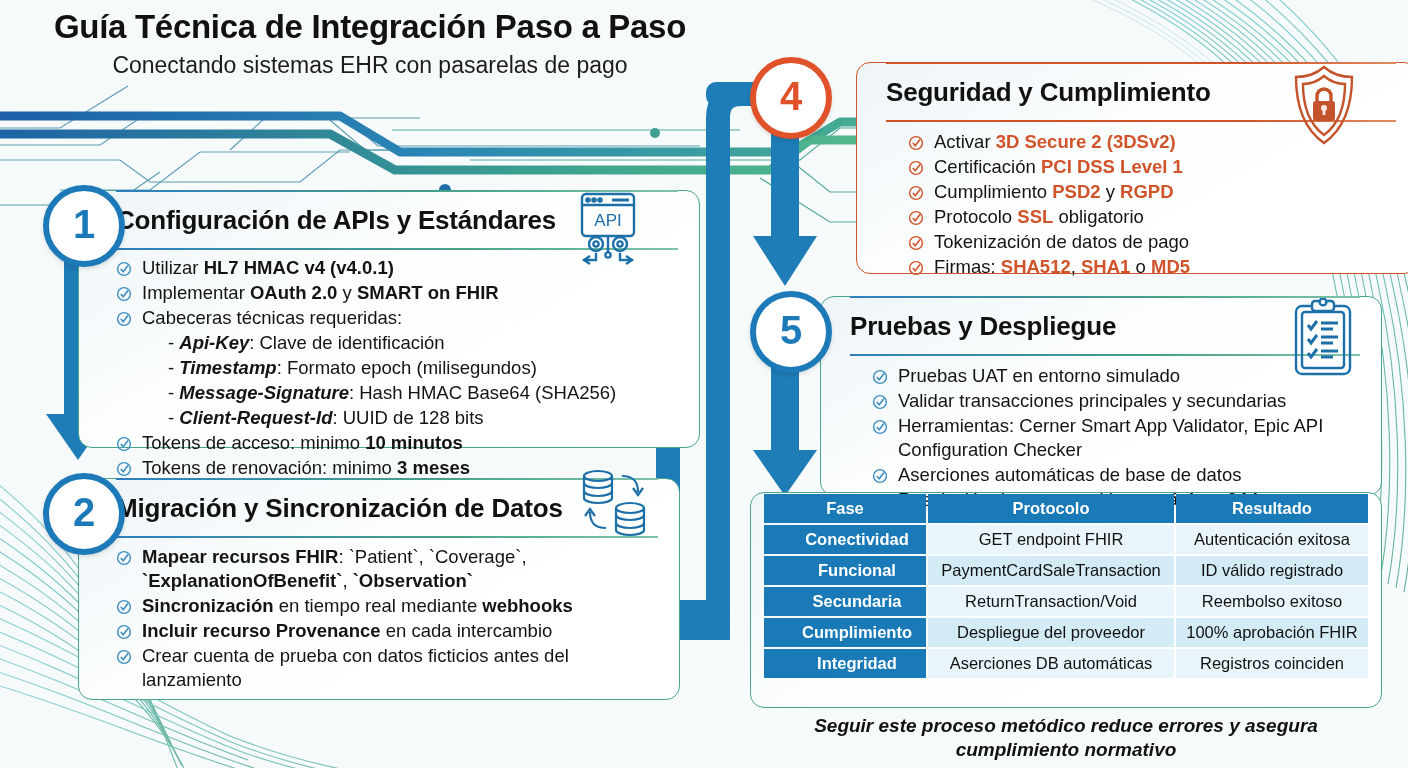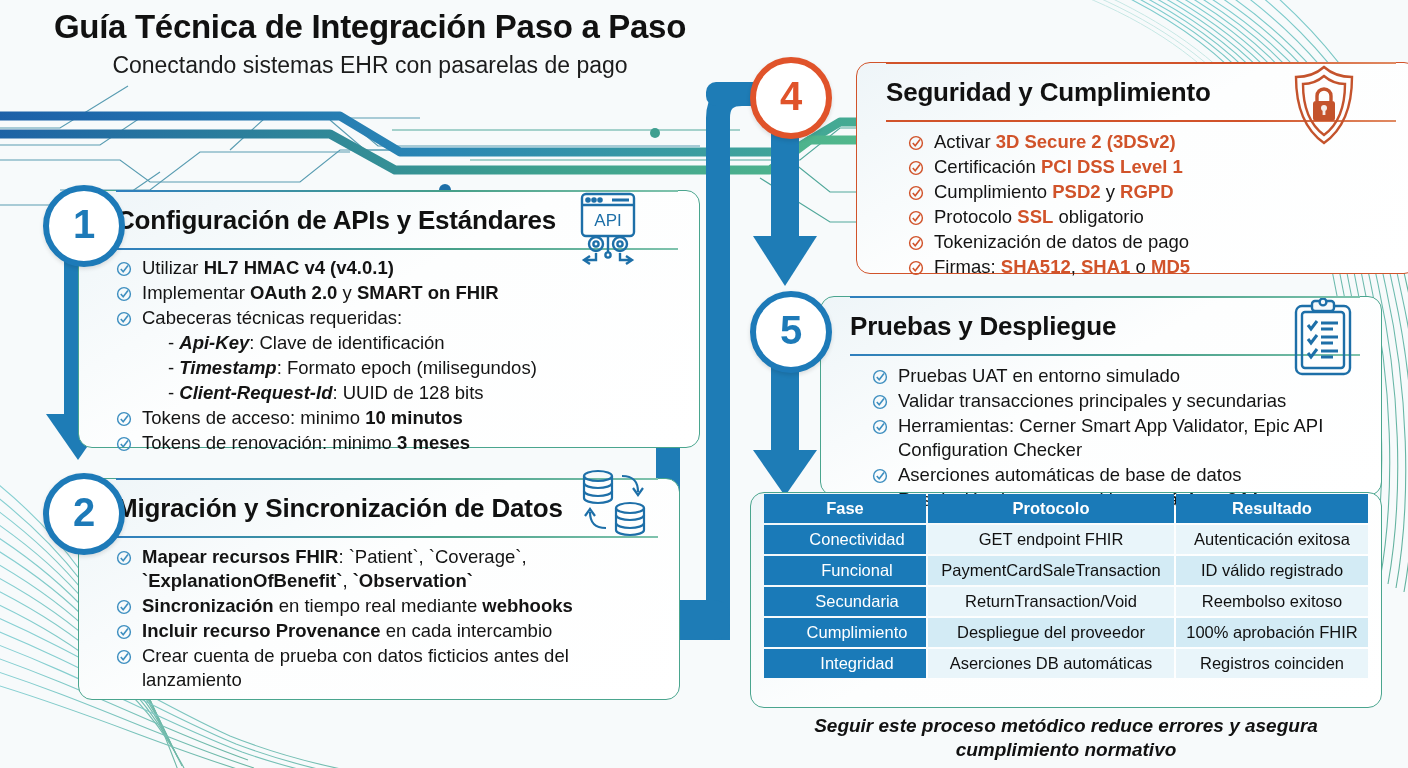--- a/index.html
+++ b/index.html
@@ -78,21 +78,21 @@
   .tbl-title{text-align:center;font-size:20px;font-weight:bold;color:#111;padding:6px 0 5px;}
   table.pt{border-collapse:separate;border-spacing:2px;width:100%;table-layout:fixed;}
   table.pt th{
     background:#1a7ab8;color:#fff;font-size:16.5px;font-weight:bold;
     padding:5px 2px;text-align:center;
   }
   table.pt td{
     font-size:16.5px;padding:5px 4px;text-align:center;color:#111;
     background:#d9eef6;
   }
-  table.pt td.ph{background:#1a7ab8;color:#fff;font-weight:normal;padding-left:28px;}
+  table.pt td.ph{background:#1a7ab8;color:#fff;font-weight:bold;padding-left:28px;}
   table.pt tr:nth-child(odd) td{background:#e9f5fa;}
   table.pt tr:nth-child(even) td{background:#d3ebf5;}
   table.pt tr td.ph{background:#1a7ab8;}
 
   .footnote{
     position:absolute;text-align:center;font-size:19px;font-weight:bold;
     font-style:italic;color:#111;line-height:1.25;
   }
   .icon{position:absolute;z-index:5;}
 </style>
@@ -266,20 +266,21 @@
           <li><span class="tick"><svg viewBox="0 0 20 20" width="16" height="16" fill="none" stroke="#3e8fc0" stroke-width="1.8">
                 <circle cx="10" cy="10" r="8"></circle>
                 <path d="M6,10 L9,13.5 L15,5.5" stroke-width="2"></path>
               </svg></span>Implementar <b>OAuth 2.0</b> y <b>SMART on FHIR</b></li>
           <li><span class="tick"><svg viewBox="0 0 20 20" width="16" height="16" fill="none" stroke="#3e8fc0" stroke-width="1.8">
                 <circle cx="10" cy="10" r="8"></circle>
                 <path d="M6,10 L9,13.5 L15,5.5" stroke-width="2"></path>
               </svg></span>Cabeceras técnicas requeridas:</li>
           <li class="sub">- <span class="it">Api-Key</span>: Clave de identificación</li>
           <li class="sub">- <span class="it">Timestamp</span>: Formato epoch (milisegundos)</li>
+          <li class="sub">- <span class="it">Message-Signature</span>: Hash HMAC Base64 (SHA256)</li>
           <li class="sub">- <span class="it">Client-Request-Id</span>: UUID de 128 bits</li>
           <li><span class="tick"><svg viewBox="0 0 20 20" width="16" height="16" fill="none" stroke="#3e8fc0" stroke-width="1.8">
                 <circle cx="10" cy="10" r="8"></circle>
                 <path d="M6,10 L9,13.5 L15,5.5" stroke-width="2"></path>
               </svg></span>Tokens de acceso: minimo <b>10 minutos</b></li>
           <li><span class="tick"><svg viewBox="0 0 20 20" width="16" height="16" fill="none" stroke="#3e8fc0" stroke-width="1.8">
                 <circle cx="10" cy="10" r="8"></circle>
                 <path d="M6,10 L9,13.5 L15,5.5" stroke-width="2"></path>
               </svg></span>Tokens de renovación: minimo <b>3 meses</b></li>
         </ul>

